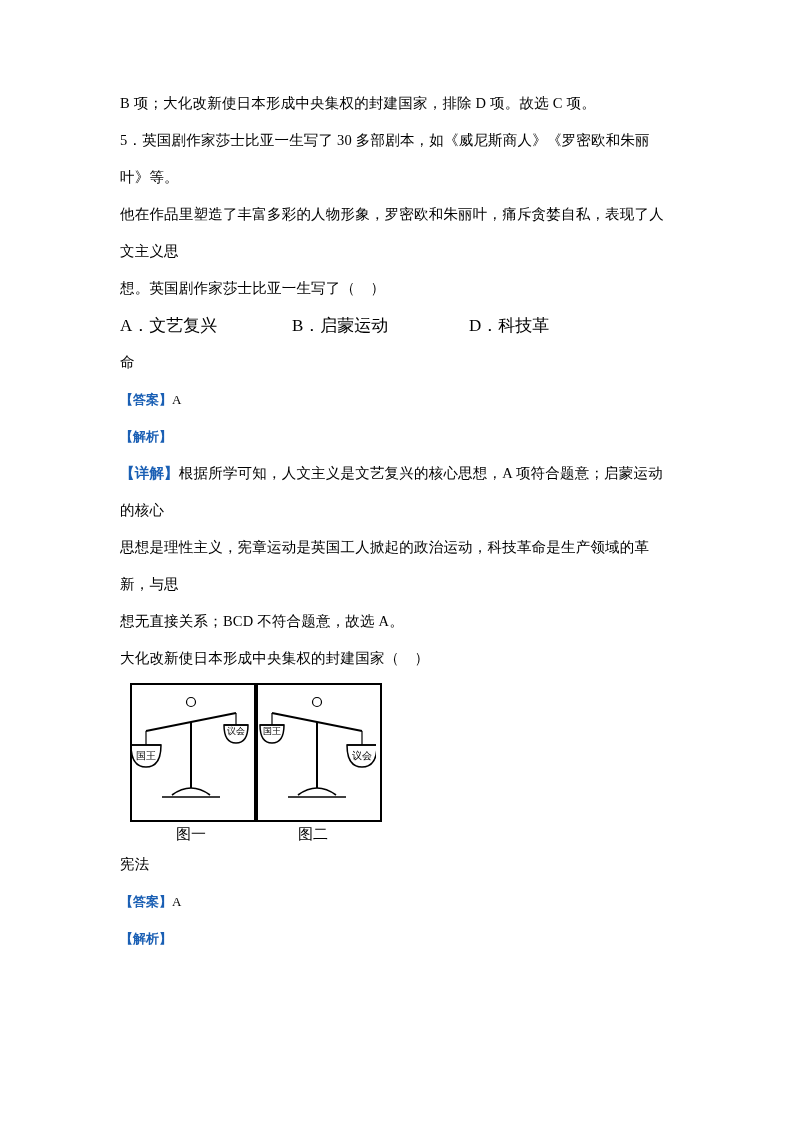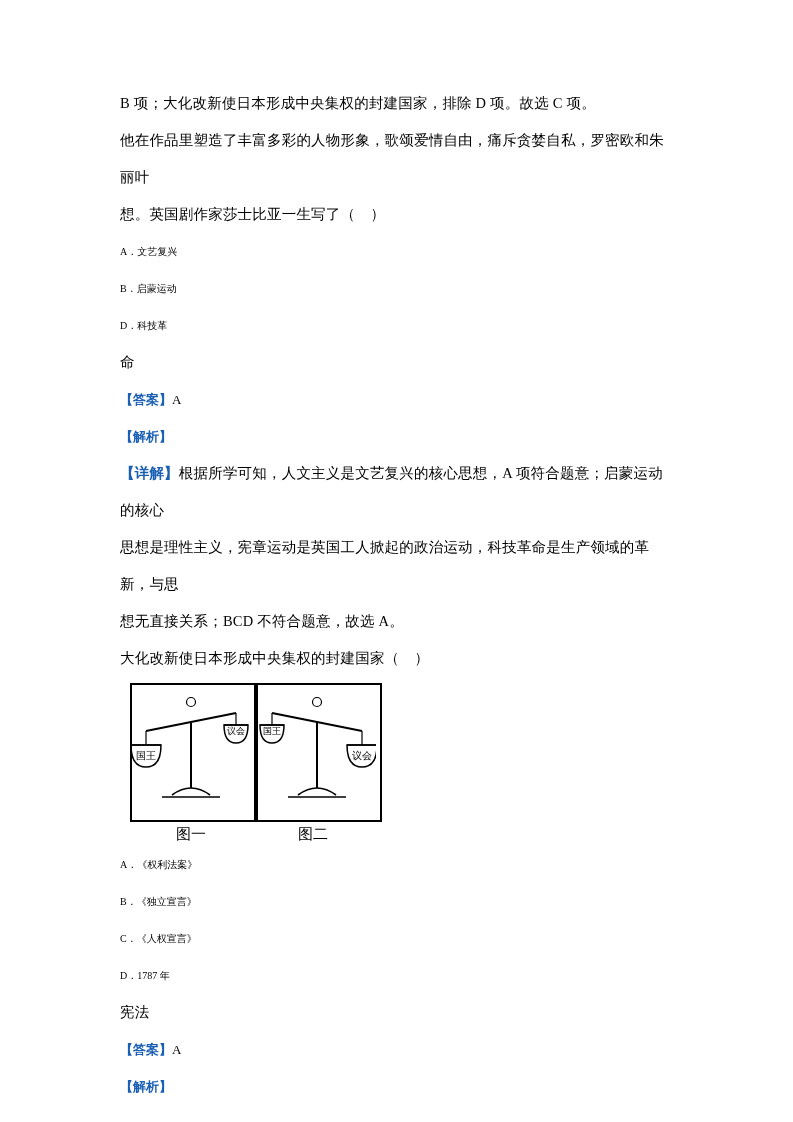--- a/index.html
+++ b/index.html
@@ -29,23 +29,22 @@
   .tag {
     color: #1a5fb4;
     font-weight: bold;
   }
   .ans-line {
     font-size: 13px;
     line-height: 37px;
   }
   .opts {
     display: flex;
-    font-size: 10px;
+    font-size: 17px;
     line-height: 37px;
-    flex-direction: column;
   }
   .opts > span:nth-child(1) { width: 172px; }
   .opts > span:nth-child(2) { width: 177px; }
   .opts > span:nth-child(3) { width: 160px; }
   .opts > span:nth-child(4) { width: auto; }
 
   
   .figure-wrap {
     margin: 6px 0 0 0;
     display: flex;
@@ -76,21 +75,22 @@
   .q-block { }
 </style>
 </head>
 <body>
 
 <div class="page">
 
   <div class="line">B 项；大化改新使日本形成中央集权的封建国家，排除 D 项。故选 C 项。</div>
 
   <div class="q-block">
-    <div class="line">他在作品里塑造了丰富多彩的人物形象，歌颂爱情自由，痛斥贪婪自私，罗密欧和朱丽叶</div>
+    <div class="line"><span>5．</span><span>英国剧作家莎士比亚一生写了 30 多部剧本，如《威尼斯商人》《罗密欧和朱丽叶》等。</span></div>
+    <div class="line">他在作品里塑造了丰富多彩的人物形象，罗密欧和朱丽叶，痛斥贪婪自私，表现了人文主义思</div>
     <div class="line">想。英国剧作家莎士比亚一生写了（    ）</div>
     <div class="opts">
       <span>A．文艺复兴</span>
       <span>B．启蒙运动</span>
       <span>D．科技革</span>
     </div>
     <div class="line">命</div>
     <div class="ans-line"><span class="tag">【答案】</span><span>A</span></div>
     <div class="ans-line"><span class="tag">【解析】</span></div>
     <div class="line"><span class="tag">【详解】</span><span>根据所学可知，人文主义是文艺复兴的核心思想，A 项符合题意；启蒙运动的核心</span></div>
@@ -146,25 +146,19 @@
           <text class="fig-labels" x="14" y="49" font-size="9" text-anchor="middle">国王</text>
           <text class="fig-labels" x="104" y="74" font-size="10" text-anchor="middle">议会</text>
         </svg>
       </div>
     </div>
     <div class="fig-cap-row">
       <span class="fig-cap">图一</span>
       <span class="fig-cap">图二</span>
     </div>
 
-    <div class="opts">
-      <span>A．《权利法案》</span>
-      <span>B．《独立宣言》</span>
-      <span>C．《人权宣言》</span>
-      <span>D．1787 年</span>
-    </div>
     <div class="line">宪法</div>
     <div class="ans-line"><span class="tag">【答案】</span><span>A</span></div>
     <div class="ans-line"><span class="tag">【解析】</span></div>
 
   </div>
 
 </div>
 
 </body></html>

